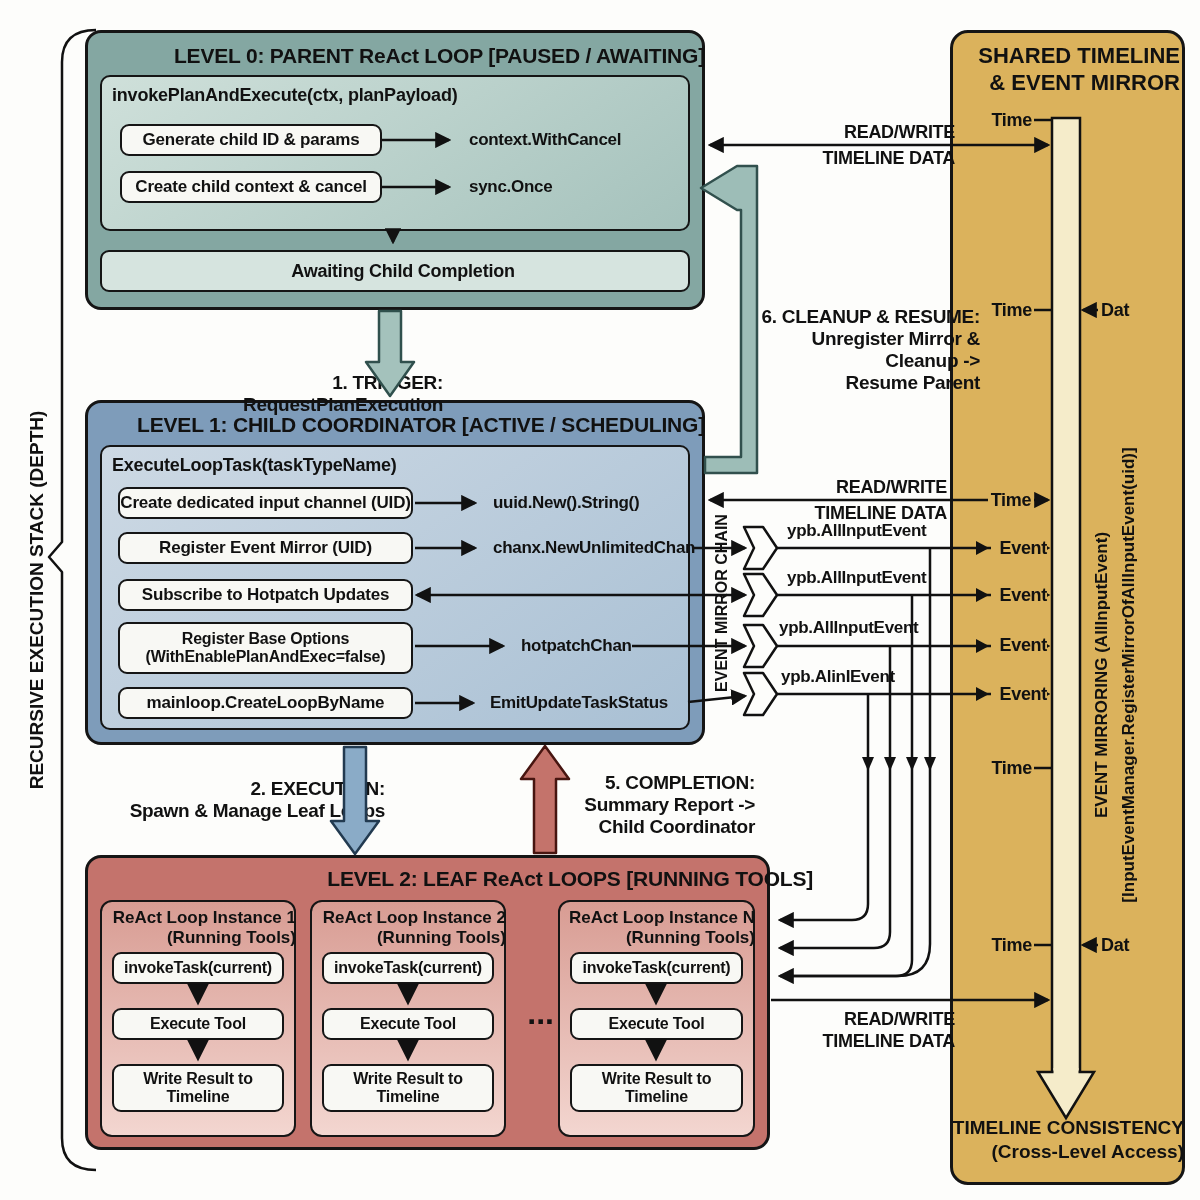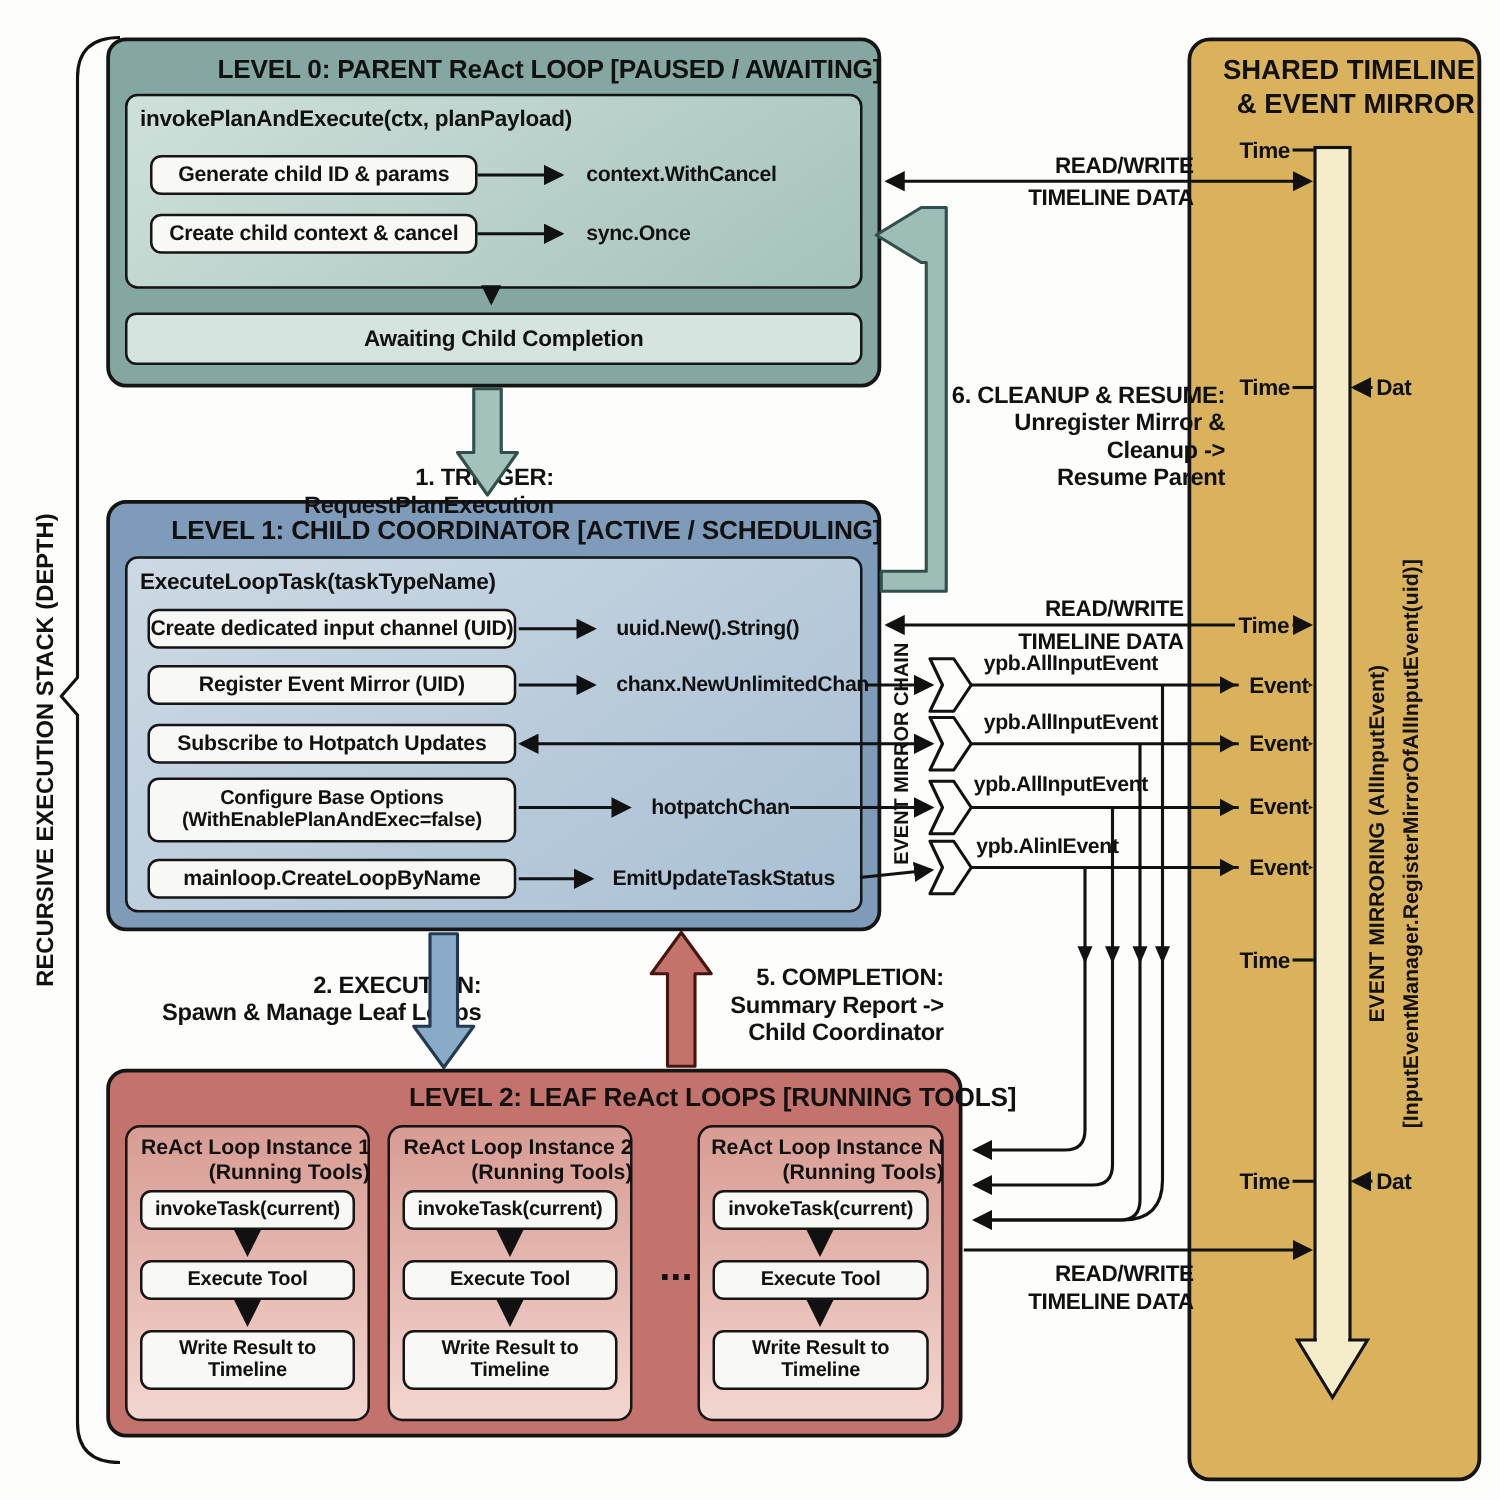--- a/index.html
+++ b/index.html
@@ -27,20 +27,24 @@
 </head>
 <body>
 
 <div id="stage">
 
   <div class="abs box" style="left:950px;top:30px;width:235px;height:1155px;background:#dbb25c;border-radius:18px;"></div>
   <div class="abs ctr" style="left:956px;top:42px;width:224px;z-index:3;font-size:22px;line-height:27px;">
     <div>SHARED TIMELINE</div>
     <div>&amp; EVENT MIRROR</div>
   </div>
+  <div class="abs ctr" style="left:952px;top:1116px;width:232px;z-index:3;font-size:19px;line-height:24px;">
+    <div>TIMELINE CONSISTENCY</div>
+    <div>(Cross-Level Access)</div>
+  </div>
   <div class="abs vtext" style="left:813px;top:664px;width:580px;height:22px;font-size:17px;text-align:center;">EVENT MIRRORING (AllInputEvent)</div>
   <div class="abs vtext" style="left:840px;top:664px;width:580px;height:22px;font-size:17px;text-align:center;">[InputEventManager.RegisterMirrorOfAllInputEvent(uid)]</div>
 
   <div class="abs box" style="left:85px;top:30px;width:620px;height:280px;background:#84a7a2;"></div>
   <div class="abs ctr title" style="left:85px;top:44px;width:620px;">LEVEL 0: PARENT ReAct LOOP [PAUSED / AWAITING]</div>
   <div class="abs sub" style="left:100px;top:75px;width:590px;height:156px;background:linear-gradient(145deg,#cfe0da,#a5c2bc);"></div>
   <div class="abs fn" style="left:112px;top:85px;width:420px;">invokePlanAndExecute(ctx, planPayload)</div>
   <div class="abs wbox" style="left:120px;top:124px;width:262px;height:32px;">Generate child ID &amp; params</div>
   <div class="abs wbox" style="left:120px;top:171px;width:262px;height:32px;">Create child context &amp; cancel</div>
   <div class="abs ann" style="left:458px;top:128px;width:220px;">context.WithCancel</div>
@@ -79,21 +83,21 @@
     <div>TIMELINE DATA</div>
   </div>
 
   <div class="abs box" style="left:85px;top:400px;width:620px;height:345px;background:#7e9cba;"></div>
   <div class="abs ctr title" style="left:85px;top:413px;width:620px;">LEVEL 1: CHILD COORDINATOR [ACTIVE / SCHEDULING]</div>
   <div class="abs sub" style="left:100px;top:445px;width:590px;height:285px;background:linear-gradient(145deg,#cdd9e4,#a9c0d4);"></div>
   <div class="abs fn" style="left:112px;top:455px;width:420px;">ExecuteLoopTask(taskTypeName)</div>
   <div class="abs wbox" style="left:118px;top:487px;width:295px;height:32px;">Create dedicated input channel (UID)</div>
   <div class="abs wbox" style="left:118px;top:532px;width:295px;height:32px;">Register Event Mirror (UID)</div>
   <div class="abs wbox" style="left:118px;top:579px;width:295px;height:32px;">Subscribe to Hotpatch Updates</div>
-  <div class="abs wbox" style="left:118px;top:622px;width:295px;height:52px;font-size:16px;">Configure Base Options (WithEnablePlanAndExec=false)</div>
+  <div class="abs wbox" style="left:118px;top:622px;width:295px;height:52px;font-size:16px;">Register Base Options (WithEnablePlanAndExec=false)</div>
   <div class="abs wbox" style="left:118px;top:687px;width:295px;height:32px;">mainloop.CreateLoopByName</div>
   <div class="abs ann" style="left:482px;top:491px;width:210px;">uuid.New().String()</div>
   <div class="abs ann" style="left:482px;top:536px;width:220px;">chanx.NewUnlimitedChan</div>
   <div class="abs ann" style="left:510px;top:634px;width:160px;">hotpatchChan</div>
   <div class="abs ann" style="left:479px;top:691px;width:210px;">EmitUpdateTaskStatus</div>
 
   <div class="abs ypb" style="left:787px;top:521px;width:150px;">ypb.AllInputEvent</div>
   <div class="abs ypb" style="left:787px;top:568px;width:150px;">ypb.AllInputEvent</div>
   <div class="abs ypb" style="left:779px;top:618px;width:150px;">ypb.AllInputEvent</div>
   <div class="abs ypb" style="left:781px;top:667px;width:150px;">ypb.AlinIEvent</div>

